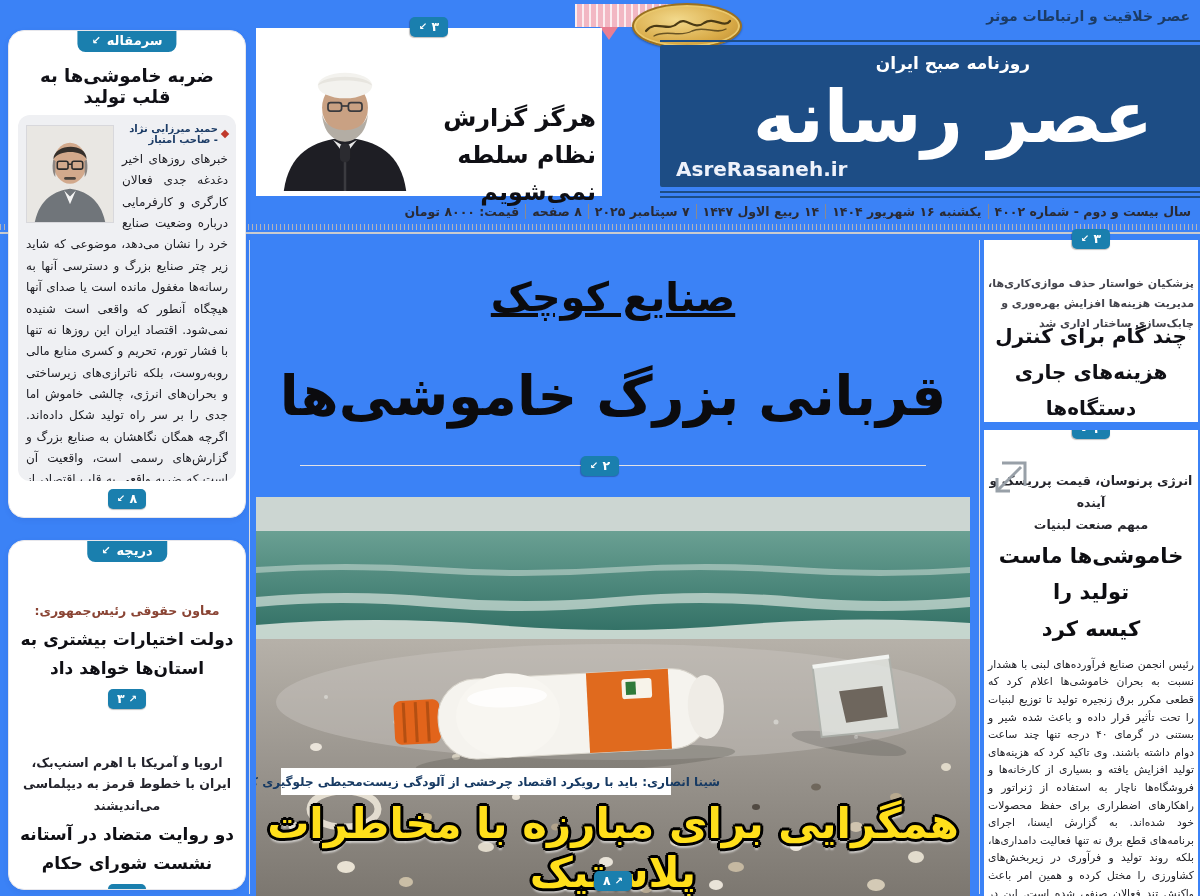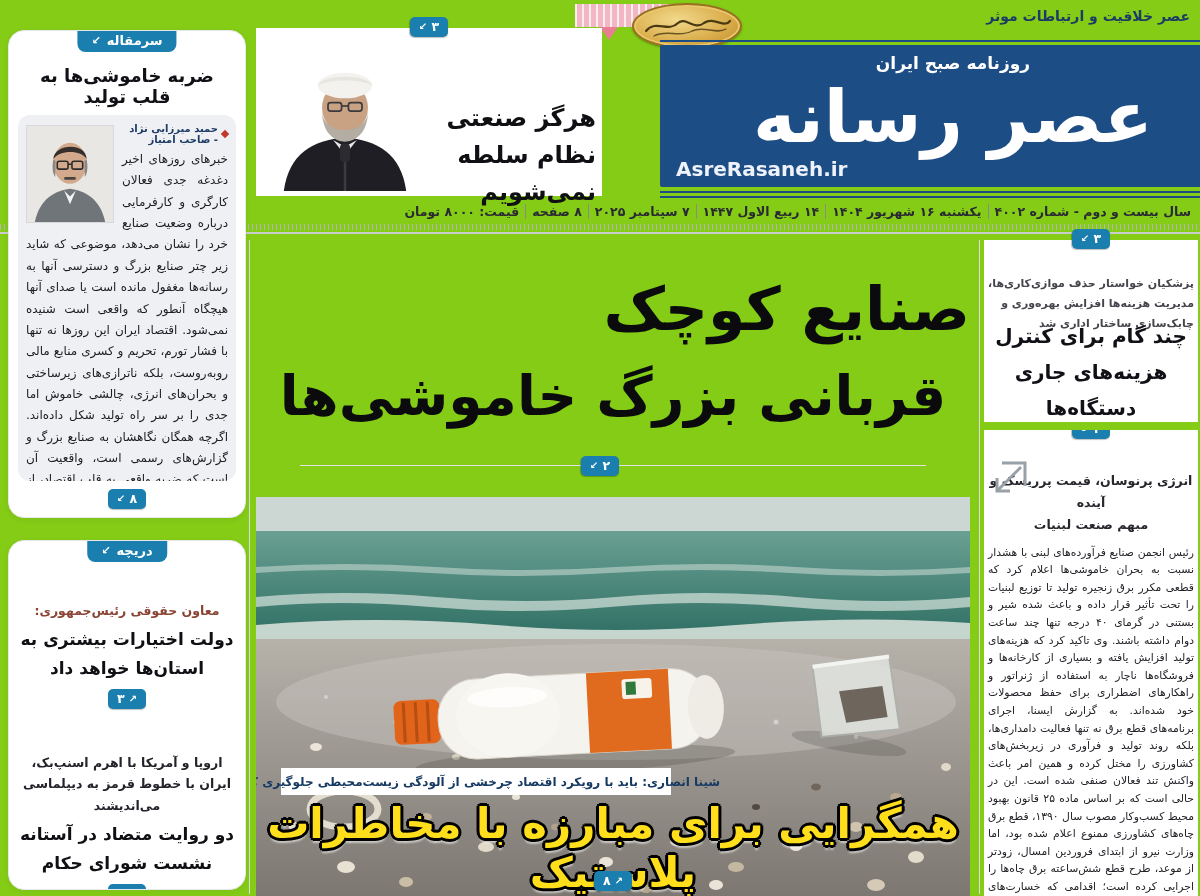--- a/index.html
+++ b/index.html
@@ -1,18 +1,18 @@
 <!DOCTYPE html>
 <html lang="fa" dir="rtl"><head>
 <meta charset="utf-8">
 <style>
   html,body{margin:0;padding:0;background:#ffffff;}
   .page{
     position:relative;width:1200px;height:896px;overflow:hidden;
-    background:#84cc16;direction:rtl;
+    background:#3b82f6;direction:rtl;
     font-family:"DejaVu Sans",sans-serif;color:#1a1a1f;
   }
   
   .tagline{position:absolute;top:8px;right:10px;font-size:14px;font-weight:700;color:#1c3c66;}
   .ribbon{position:absolute;left:575px;top:4px;width:120px;height:23px;background:#f2b7c3;
     background-image:repeating-linear-gradient(90deg,rgba(255,255,255,.75) 0 2px,transparent 2px 7px);}
   .ribbon-arrow{position:absolute;left:600px;top:27px;width:0;height:0;
     border-left:9px solid transparent;border-right:9px solid transparent;border-top:13px solid #e87e92;}
   .seal{position:absolute;left:632px;top:3px;width:106px;height:42px;border-radius:50%;
     background:radial-gradient(ellipse at 40% 35%,#f2d98c,#d9ab48 60%,#b8852c);
@@ -75,22 +75,22 @@
   .win-item{text-align:center;padding:0 10px;margin-top:43px;}
   .win-kicker{font-size:12.5px;font-weight:700;line-height:1.7;margin-top:14px;}
   .k-maroon{color:#8a4434;}
   .k-dark{color:#23232b;}
   .win-headline{font-size:17px;font-weight:800;color:#0f0f14;line-height:1.7;margin-top:4px;}
   .win-badge{margin-top:6px;}
   .card2-inner{padding-top:16px;}
   
   .lead-kicker{position:absolute;left:256px;top:243px;width:714px;text-align:center;
     font-size:20px;font-weight:800;color:#17171d;}
-  .lead-h1{position:absolute;left:256px;top:274px;width:714px;
-    font-size:60px;font-weight:800;color:#0b0b0e;}
+  .lead-h1{position:absolute;left:256px;top:274px;width:714px;text-align:center;
+    font-size:40px;font-weight:800;color:#0b0b0e;text-decoration:underline;}
   .lead-h2{position:absolute;left:256px;top:364px;width:714px;text-align:center;
     font-size:55px;font-weight:800;color:#0b0b0e;}
   .lead-rule{position:absolute;left:300px;top:465px;width:626px;height:1px;background:#e2e2e6;}
   
   .photo{position:absolute;left:256px;top:497px;width:714px;height:399px;overflow:hidden;background:#9b968e;}
   .photo svg{position:absolute;inset:0;}
   .photo-caption{position:absolute;left:25px;top:271px;width:390px;height:27px;background:#fff;
     color:#173a63;font-size:12px;font-weight:700;display:flex;align-items:center;justify-content:center;white-space:nowrap;}
   .photo-headline{position:absolute;left:0;right:0;top:302px;text-align:center;
     font-size:42px;font-weight:800;color:#ffdf1b;
@@ -150,21 +150,21 @@
       <path d="M73 66 C73 96 127 96 127 66 C127 92 112 102 100 102 C88 102 73 92 73 66 Z" fill="#b3ada4"></path>
       <ellipse cx="100" cy="36" rx="32" ry="15" fill="#f3f2ee"></ellipse>
       <path d="M68 36 C72 22 128 22 132 36 C120 28 80 28 68 36 Z" fill="#e7e5df"></path>
       <rect x="80" y="56" width="16" height="10" rx="3" fill="none" stroke="#3a3a3e" stroke-width="2"></rect>
       <rect x="104" y="56" width="16" height="10" rx="3" fill="none" stroke="#3a3a3e" stroke-width="2"></rect>
       <line x1="96" y1="60" x2="104" y2="60" stroke="#3a3a3e" stroke-width="2"></line>
       <rect x="94" y="104" width="12" height="22" rx="5" fill="#2b2b30"></rect>
       <line x1="100" y1="126" x2="100" y2="160" stroke="#3b3b40" stroke-width="3"></line>
     </svg>
     <div class="jud-headline">
-      <div>هرگز صنعتی</div>
+      <div>هرگز گزارش</div>
       <div>نظام سلطه نمی‌شویم</div>
     </div>
   </div>
 
   <div class="dateline">
     <span>سال بیست و دوم - شماره ۴۰۰۲</span>
     <span>یکشنبه ۱۶ شهریور ۱۴۰۴</span>
     <span>۱۴ ربیع الاول ۱۴۴۷</span>
     <span>۷ سپتامبر ۲۰۲۵</span>
     <span>۸ صفحه</span>
@@ -350,16 +350,20 @@
       </span>
     <svg class="corner-arrow" width="42" height="42" viewBox="0 0 42 42">
       <polyline points="14,5 37,5 37,28" fill="none" stroke="#98a0a8" stroke-width="3"></polyline>
       <line x1="33" y1="9" x2="9" y2="33" stroke="#98a0a8" stroke-width="3"></line>
       <polyline points="9,20 9,33 22,33" fill="none" stroke="#98a0a8" stroke-width="3"></polyline>
     </svg>
     <div class="r2-kicker">
       <div>انرژی پرنوسان، قیمت پرریسک و آینده</div>
       <div>مبهم صنعت لبنیات</div>
     </div>
+    <div class="r2-headline">
+      <div>خاموشی‌ها ماست تولید را</div>
+      <div>کیسه کرد</div>
+    </div>
     <div class="r2-body">رئیس انجمن صنایع فرآورده‌های لبنی با هشدار نسبت به بحران خاموشی‌ها اعلام کرد که قطعی مکرر برق زنجیره تولید تا توزیع لبنیات را تحت تأثیر قرار داده و باعث شده شیر و بستنی در گرمای ۴۰ درجه تنها چند ساعت دوام داشته باشند. وی تاکید کرد که هزینه‌های تولید افزایش یافته و بسیاری از کارخانه‌ها و فروشگاه‌ها ناچار به استفاده از ژنراتور و راهکارهای اضطراری برای حفظ محصولات خود شده‌اند. به گزارش ایسنا، اجرای برنامه‌های قطع برق نه تنها فعالیت دامداری‌ها، بلکه روند تولید و فرآوری در زیربخش‌های کشاورزی را مختل کرده و همین امر باعث واکنش تند فعالان صنفی شده است. این در حالی است که بر اساس ماده ۲۵ قانون بهبود محیط کسب‌وکار مصوب سال ۱۳۹۰، قطع برق چاه‌های کشاورزی ممنوع اعلام شده بود، اما وزارت نیرو از ابتدای فروردین امسال، زودتر از موعد، طرح قطع شش‌ساعته برق چاه‌ها را اجرایی کرده است؛ اقدامی که خسارت‌های جدی به مزارع و باغ‌ها وارد می‌کند؛ اما این تمام ماجرا نیست. علاوه بر قطع برق آب چاه‌ها، این قطعی برای دامداری‌ها و تولیدکنندگان نیز فشار مضاعفی است. در گفت‌وگویی که با چند دامدار داشتیم، اینگونه مطرح شد که بسیاری از اموری که کار ۸ ساعت است در بسیاری از مواقع ۲۴ ساعته انجام می‌شود، شیر دام‌ها به موقع دوشیده نمی‌شود، امور نگهداری، بهداشتی، تغذیه، دوشیدن شیر و... به طور کامل مختل شده و حتی بسیاری از دستگاه‌ها با قطع برق از کار افتاده‌اند و این هزینه بسیار سنگینی را بر دوش تولیدکنندگان تحمیل می‌کند.</div>
   </div>
 
 </div>
 
 </body></html>

